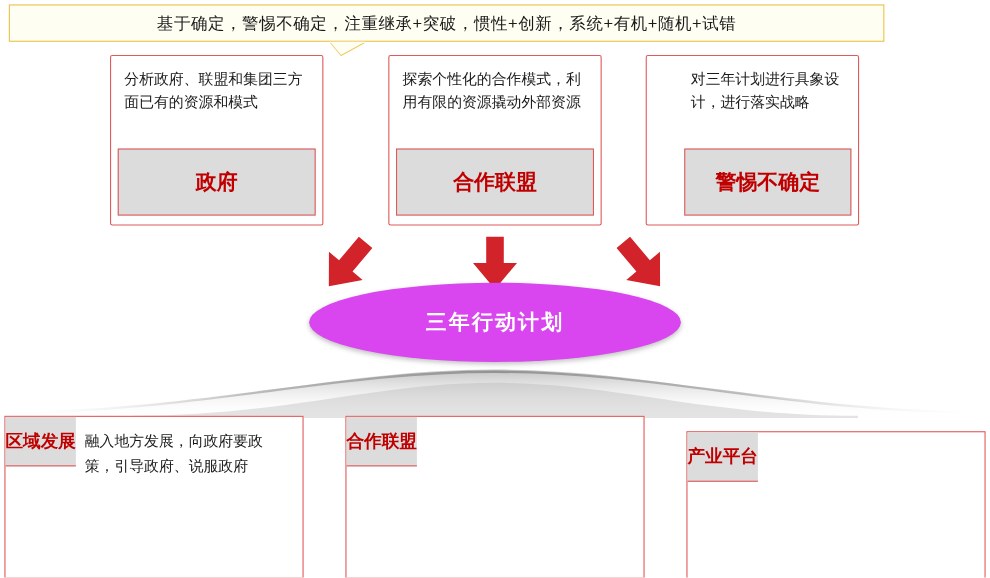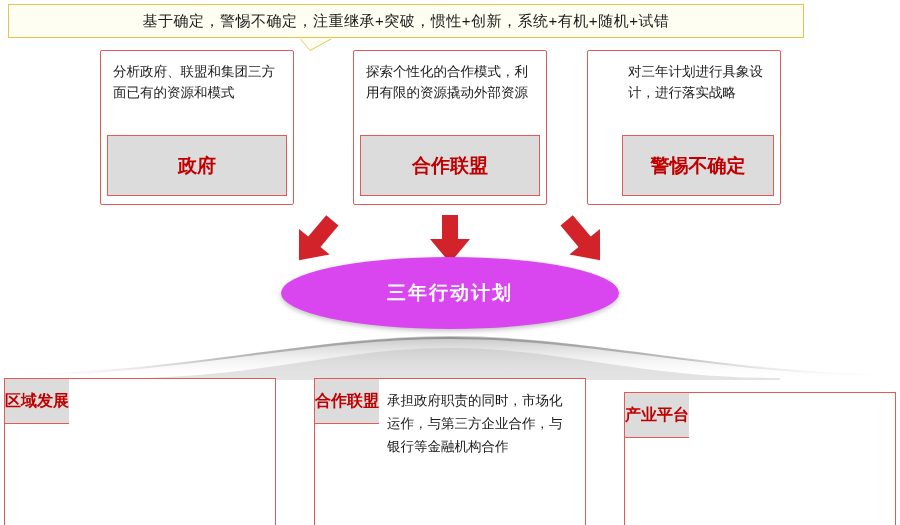--- a/index.html
+++ b/index.html
@@ -241,27 +241,27 @@
       <path d="M0 46 C 180 46, 300 6, 450 6 C 600 6, 720 46, 900 46 L900 50 L0 50 Z" fill="url(#swGrad)"></path>
       <path d="M0 45 C 180 45, 300 8, 450 8 C 600 8, 720 45, 900 45" stroke="url(#swGrad2)" stroke-width="2.2" fill="none"></path>
       <path d="M120 48 C 260 48, 340 18, 450 18 C 560 18, 640 48, 780 48 L780 50 L120 50 Z" fill="#b0b0b0" opacity="0.35"></path>
     </svg>
   </div>
 
   <div class="bottom-card" id="bcard-region">
     <div class="head">
       <span class="head-label">区域发展</span>
     </div>
+    <div class="body">融入地方发展，向政府要政策，引导政府、说服政府</div>
   </div>
 
   <div class="bottom-card" id="bcard-alliance">
     <div class="head">
       <span class="head-label">合作联盟</span>
     </div>
-    <div class="body">承担政府职责的同时，市场化运作，与第三方企业合作，与银行等金融机构合作</div>
   </div>
 
   <div class="bottom-card" id="bcard-platform">
     <div class="head">
       <span class="head-label">产业平台</span>
     </div>
   </div>
 
 </div>
 

